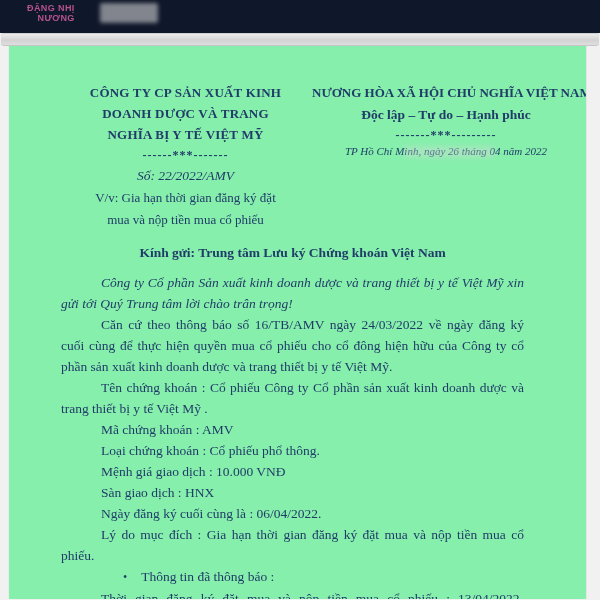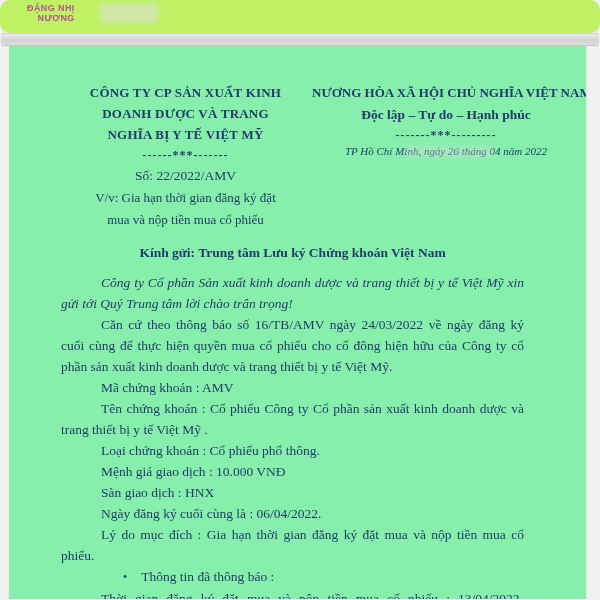--- a/index.html
+++ b/index.html
@@ -5,21 +5,21 @@
   html,body{margin:0;padding:0;}
   body{
     width:600px;height:600px;
     background:#f1f1f1;
     overflow:hidden;
     font-family:"Liberation Serif","DejaVu Serif",serif;
     color:#203c68;
     position:relative;
   }
   .top-strip{
-    height:33px;background:#bef264;position:relative;border-radius:10px;
+    height:33px;background:#0f172a;position:relative;
   }
   .watermark{
     position:absolute;left:27px;top:3px;
     font-family:"Liberation Sans","DejaVu Sans",sans-serif;
     font-weight:bold;font-size:9px;line-height:10px;
     color:#b5538f;text-align:right;letter-spacing:.4px;
   }
   .smudge{
     position:absolute;background:#d9d9d9;opacity:.55;
     filter:blur(2px);border-radius:2px;
@@ -38,21 +38,21 @@
   }
   .smudge.s2{left:395px;top:100px;width:90px;height:12px;opacity:.35;}
 
   .header-row{
     display:flex;justify-content:space-between;
     padding:36px 6px 0 50px;
   }
   .header-left{width:272px;text-align:center;}
   .company-line{font-weight:bold;font-size:13px;line-height:21px;letter-spacing:.2px;}
   .sep-line{font-weight:bold;font-size:12px;line-height:20px;letter-spacing:1px;}
-  .doc-number{font-size:13.5px;line-height:21px;}
+  .doc-number{font-size:13.5px;line-height:21px;font-style:italic;}
   .subject{font-size:13px;line-height:21px;margin-top:1px;}
 
   .header-right{width:268px;text-align:center;}
   .national-title{font-weight:bold;font-size:13px;line-height:22px;white-space:nowrap;}
   .motto{font-weight:bold;font-size:13.5px;line-height:21px;}
   .date-line{font-style:italic;font-size:11px;white-space:nowrap;}
 
   .body-text{
     padding:0 62px 0 52px;
     font-size:13.5px;line-height:21px;
@@ -102,22 +102,22 @@
       <div class="motto">Độc lập – Tự do – Hạnh phúc</div>
       <div class="sep-line">-------***---------</div>
       <div class="date-line">TP Hồ Chí Minh, ngày 26 tháng 04 năm 2022</div>
     </div>
   </div>
 
   <div class="body-text">
     <div class="salutation">Kính gửi: Trung tâm Lưu ký Chứng khoán Việt Nam</div>
     <p class="para italic">Công ty Cổ phần Sản xuất kinh doanh dược và trang thiết bị y tế Việt Mỹ xin gửi tới Quý Trung tâm lời chào trân trọng!</p>
     <p class="para">Căn cứ theo thông báo số 16/TB/AMV ngày 24/03/2022 về ngày đăng ký cuối cùng để thực hiện quyền mua cổ phiếu cho cổ đông hiện hữu của Công ty cổ phần sản xuất kinh doanh dược và trang thiết bị y tế Việt Mỹ.</p>
+    <p class="para">Tên chứng khoán : Cổ phiếu Công ty Cổ phần sản xuất kinh doanh dược và trang thiết bị y tế Việt Mỹ .</p>
     <p class="para">Mã chứng khoán : AMV</p>
-    <p class="para">Tên chứng khoán : Cổ phiếu Công ty Cổ phần sản xuất kinh doanh dược và trang thiết bị y tế Việt Mỹ .</p>
     <p class="para">Loại chứng khoán : Cổ phiếu phổ thông.</p>
     <p class="para">Mệnh giá giao dịch : 10.000 VNĐ</p>
     <p class="para">Sàn giao dịch : HNX</p>
     <p class="para">Ngày đăng ký cuối cùng là : 06/04/2022.</p>
     <p class="para">Lý do mục đích : Gia hạn thời gian đăng ký đặt mua và nộp tiền mua cổ phiếu.</p>
     <div class="bullet-line">
       <span class="bullet-dot">•</span>
       <span>Thông tin đã thông báo :</span>
     </div>
     <p class="para">Thời gian đăng ký đặt mua và nộp tiền mua cổ phiếu : 13/04/2022- 04/05/2022.</p>

